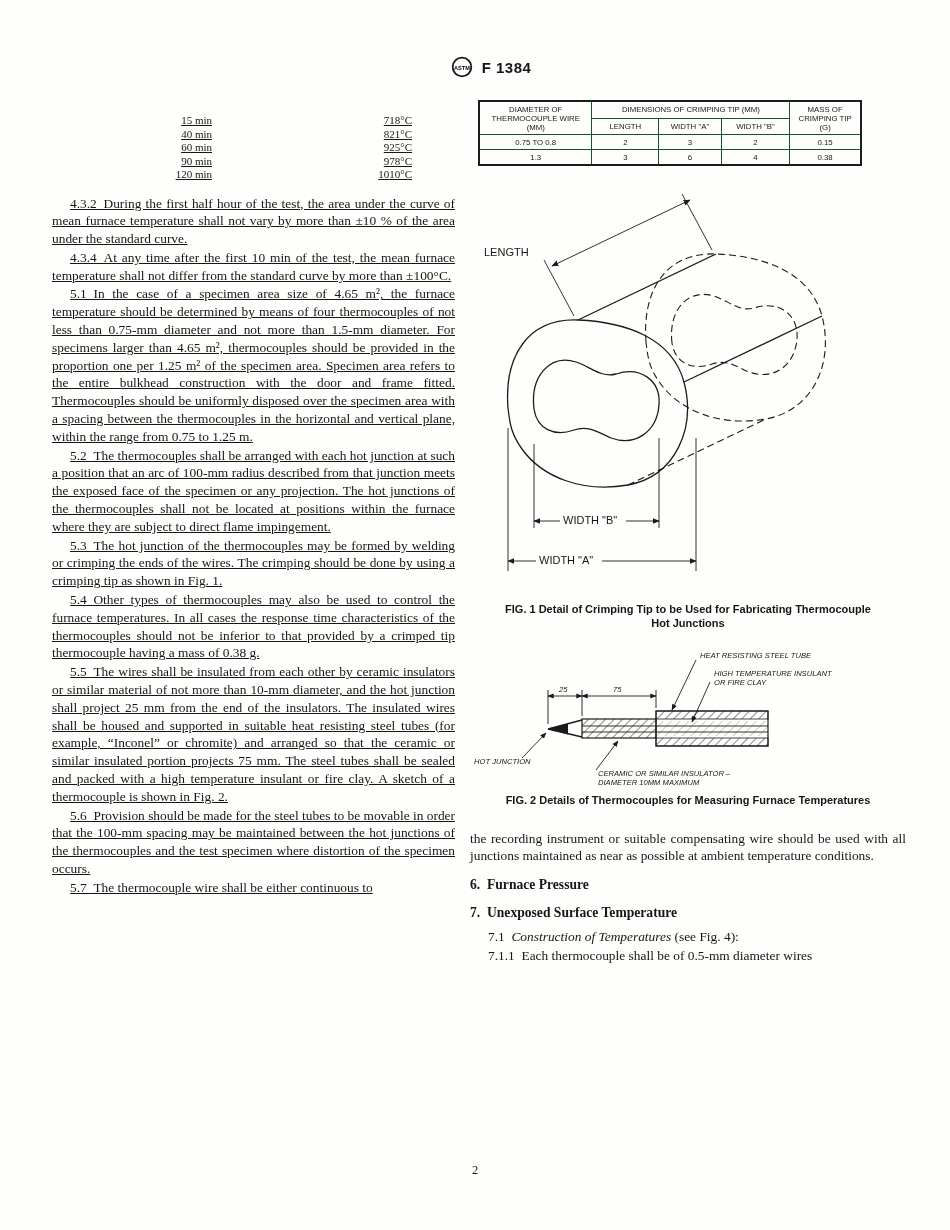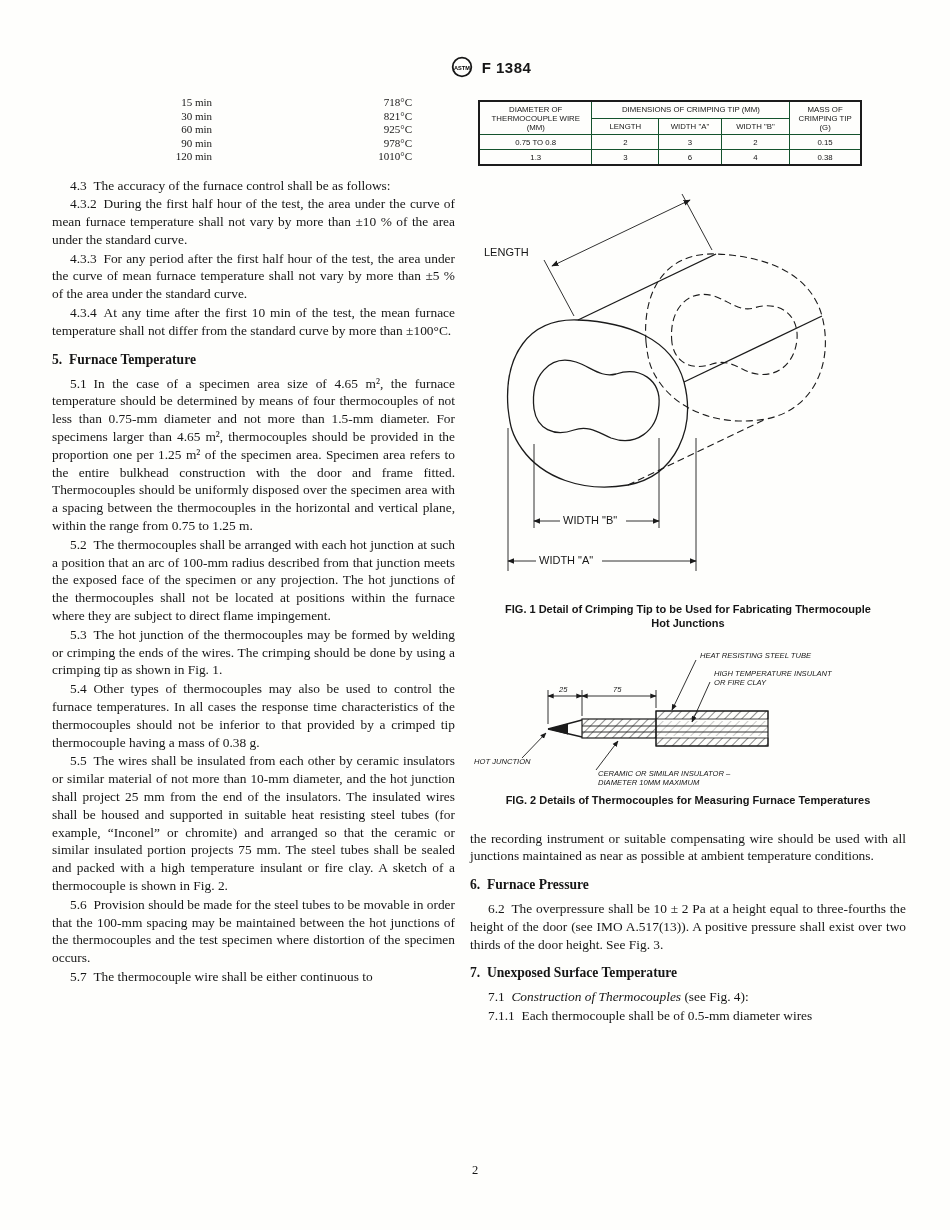--- a/index.html
+++ b/index.html
@@ -2,21 +2,21 @@
 <html><head>
 <meta charset="utf-8">
 <style>
   html,body{margin:0;padding:0;background:#e8e8e8;}
   .page{position:relative;width:950px;height:1230px;background:#fefefc;color:#161616;
         font-family:"Liberation Serif",serif;overflow:hidden;}
   .header{position:absolute;top:56px;left:16px;width:100%;text-align:center;}
   .doc-number{font-family:"Liberation Sans",sans-serif;font-weight:bold;font-size:15px;
         vertical-align:middle;margin-left:5px;letter-spacing:.5px;}
   .logo{vertical-align:middle;}
-  .left-col{position:absolute;left:52px;top:94px;width:403px;}
+  .left-col{position:absolute;left:52px;top:112px;width:403px;text-decoration:underline;}
   .right-col{position:absolute;left:470px;top:100px;width:436px;}
   .time-table{border-collapse:collapse;margin:2px 0 13px 72px;font-size:11px;}
   .time-table td{padding:0 0 1.5px 0;text-align:right;}
   .time-table td.t-time{width:88px;}
   .time-table td.t-temp{width:200px;}
   .para{font-size:13.4px;line-height:17.8px;text-align:justify;text-indent:18px;margin:0 0 1px 0;}
   .cont{text-indent:0;}
   .sec-heading{font-size:13.6px;font-weight:bold;margin:12px 0 7px 0;}
   .crimp-table{border-collapse:collapse;margin-left:8px;width:384px;text-align:center;
         font-family:"Liberation Sans",sans-serif;font-size:7.8px;line-height:9px;
@@ -52,44 +52,41 @@
 
   <div class="left-col">
 
     <table class="time-table">
       <tbody>
         <tr>
           <td class="t-time">15 min</td>
           <td class="t-temp">718°C</td>
         </tr>
         <tr>
-          <td class="t-time">30 min</td>
+          <td class="t-time">40 min</td>
           <td class="t-temp">821°C</td>
         </tr>
         <tr>
           <td class="t-time">60 min</td>
           <td class="t-temp">925°C</td>
         </tr>
         <tr>
           <td class="t-time">90 min</td>
           <td class="t-temp">978°C</td>
         </tr>
         <tr>
           <td class="t-time">120 min</td>
           <td class="t-temp">1010°C</td>
         </tr>
       </tbody>
     </table>
 
-    <p class="para">4.3 The accuracy of the furnace control shall be as follows:</p>
     <p class="para">4.3.2 During the first half hour of the test, the area under the curve of mean furnace temperature shall not vary by more than ±10 % of the area under the standard curve.</p>
-    <p class="para">4.3.3 For any period after the first half hour of the test, the area under the curve of mean furnace temperature shall not vary by more than ±5 % of the area under the standard curve.</p>
     <p class="para">4.3.4 At any time after the first 10 min of the test, the mean furnace temperature shall not differ from the standard curve by more than ±100°C.</p>
 
-    <div class="sec-heading">5. Furnace Temperature</div>
 
     <p class="para">5.1 In the case of a specimen area size of 4.65 m², the furnace temperature should be determined by means of four thermocouples of not less than 0.75-mm diameter and not more than 1.5-mm diameter. For specimens larger than 4.65 m², thermocouples should be provided in the proportion one per 1.25 m² of the specimen area. Specimen area refers to the entire bulkhead construction with the door and frame fitted. Thermocouples should be uniformly disposed over the specimen area with a spacing between the thermocouples in the horizontal and vertical plane, within the range from 0.75 to 1.25 m.</p>
     <p class="para">5.2 The thermocouples shall be arranged with each hot junction at such a position that an arc of 100-mm radius described from that junction meets the exposed face of the specimen or any projection. The hot junctions of the thermocouples shall not be located at positions within the furnace where they are subject to direct flame impingement.</p>
     <p class="para">5.3 The hot junction of the thermocouples may be formed by welding or crimping the ends of the wires. The crimping should be done by using a crimping tip as shown in Fig. 1.</p>
     <p class="para">5.4 Other types of thermocouples may also be used to control the furnace temperatures. In all cases the response time characteristics of the thermocouples should not be inferior to that provided by a crimped tip thermocouple having a mass of 0.38 g.</p>
     <p class="para">5.5 The wires shall be insulated from each other by ceramic insulators or similar material of not more than 10-mm diameter, and the hot junction shall project 25 mm from the end of the insulators. The insulated wires shall be housed and supported in suitable heat resisting steel tubes (for example, “Inconel” or chromite) and arranged so that the ceramic or similar insulated portion projects 75 mm. The steel tubes shall be sealed and packed with a high temperature insulant or fire clay. A sketch of a thermocouple is shown in Fig. 2.</p>
     <p class="para">5.6 Provision should be made for the steel tubes to be movable in order that the 100-mm spacing may be maintained between the hot junctions of the thermocouples and the test specimen where distortion of the specimen occurs.</p>
     <p class="para">5.7 The thermocouple wire shall be either continuous to</p>
   </div>
 
@@ -224,22 +221,21 @@
         <text class="lbl2" x="128" y="143">DIAMETER 10MM MAXIMUM</text>
       </g>
     </svg>
 
     <div class="caption">FIG. 2 Details of Thermocouples for Measuring Furnace Temperatures</div>
 
     <div class="rtext">
       <p class="para cont">the recording instrument or suitable compensating wire should be used with all junctions maintained as near as possible at ambient temperature conditions.</p>
 
       <div class="sec-heading">6. Furnace Pressure</div>
-      <p class="para">6.2 The overpressure shall be 10 ± 2 Pa at a height equal to three-fourths the height of the door (see IMO A.517(13)). A positive pressure shall exist over two thirds of the door height. See Fig. 3.</p>
 
       <div class="sec-heading">7. Unexposed Surface Temperature</div>
-      <p class="para"><span>7.1 </span><i>Construction of Thermocouples</i><span> (see Fig. 4):</span></p>
+      <p class="para"><span>7.1 </span><i>Construction of Temperatures</i><span> (see Fig. 4):</span></p>
       <p class="para">7.1.1 Each thermocouple shall be of 0.5-mm diameter wires</p>
     </div>
   </div>
 
   <div class="footer">2</div>
 </div>
 
 </body></html>

